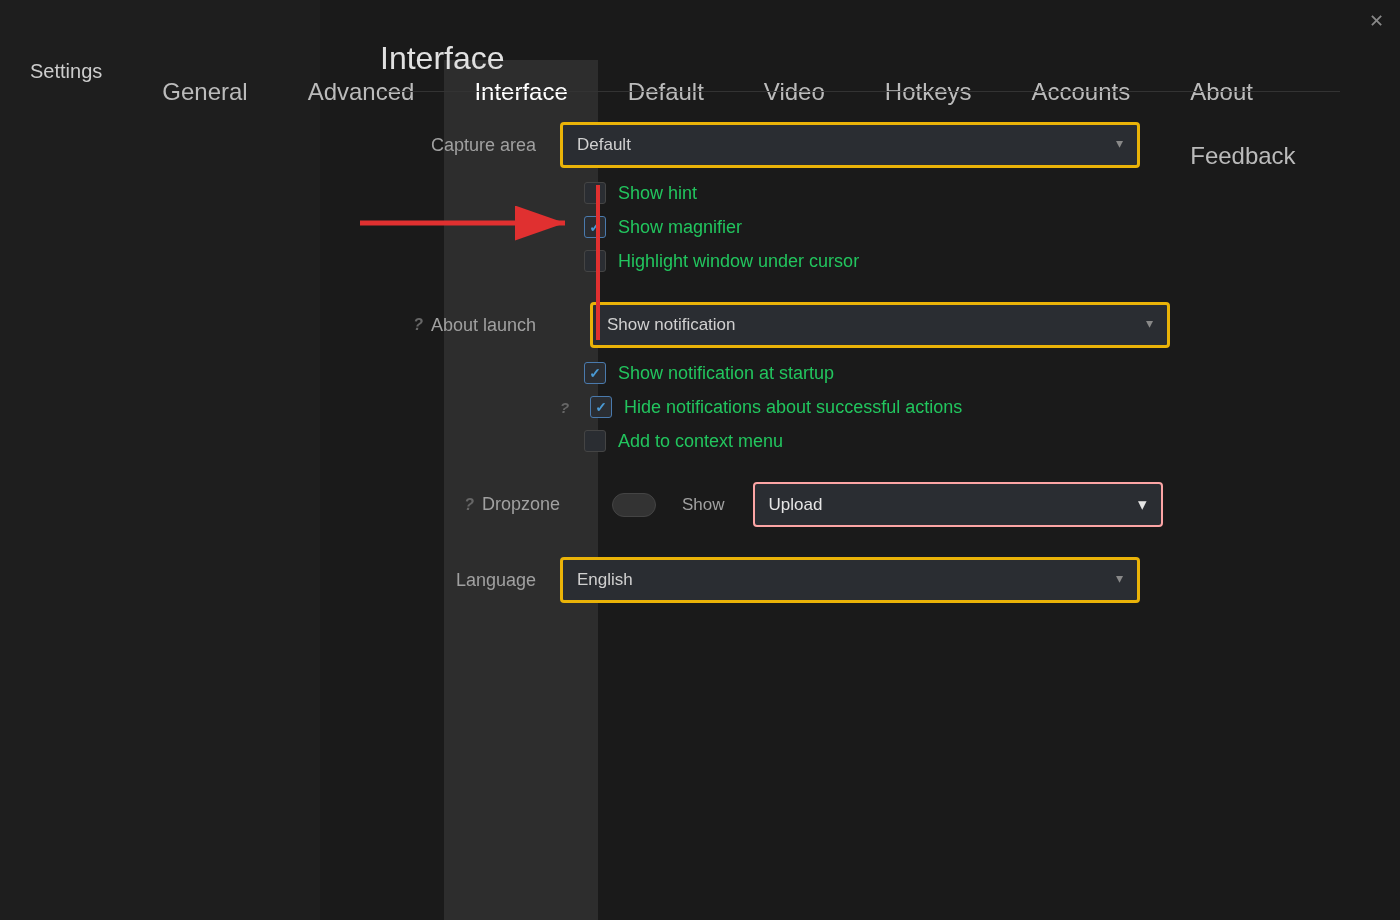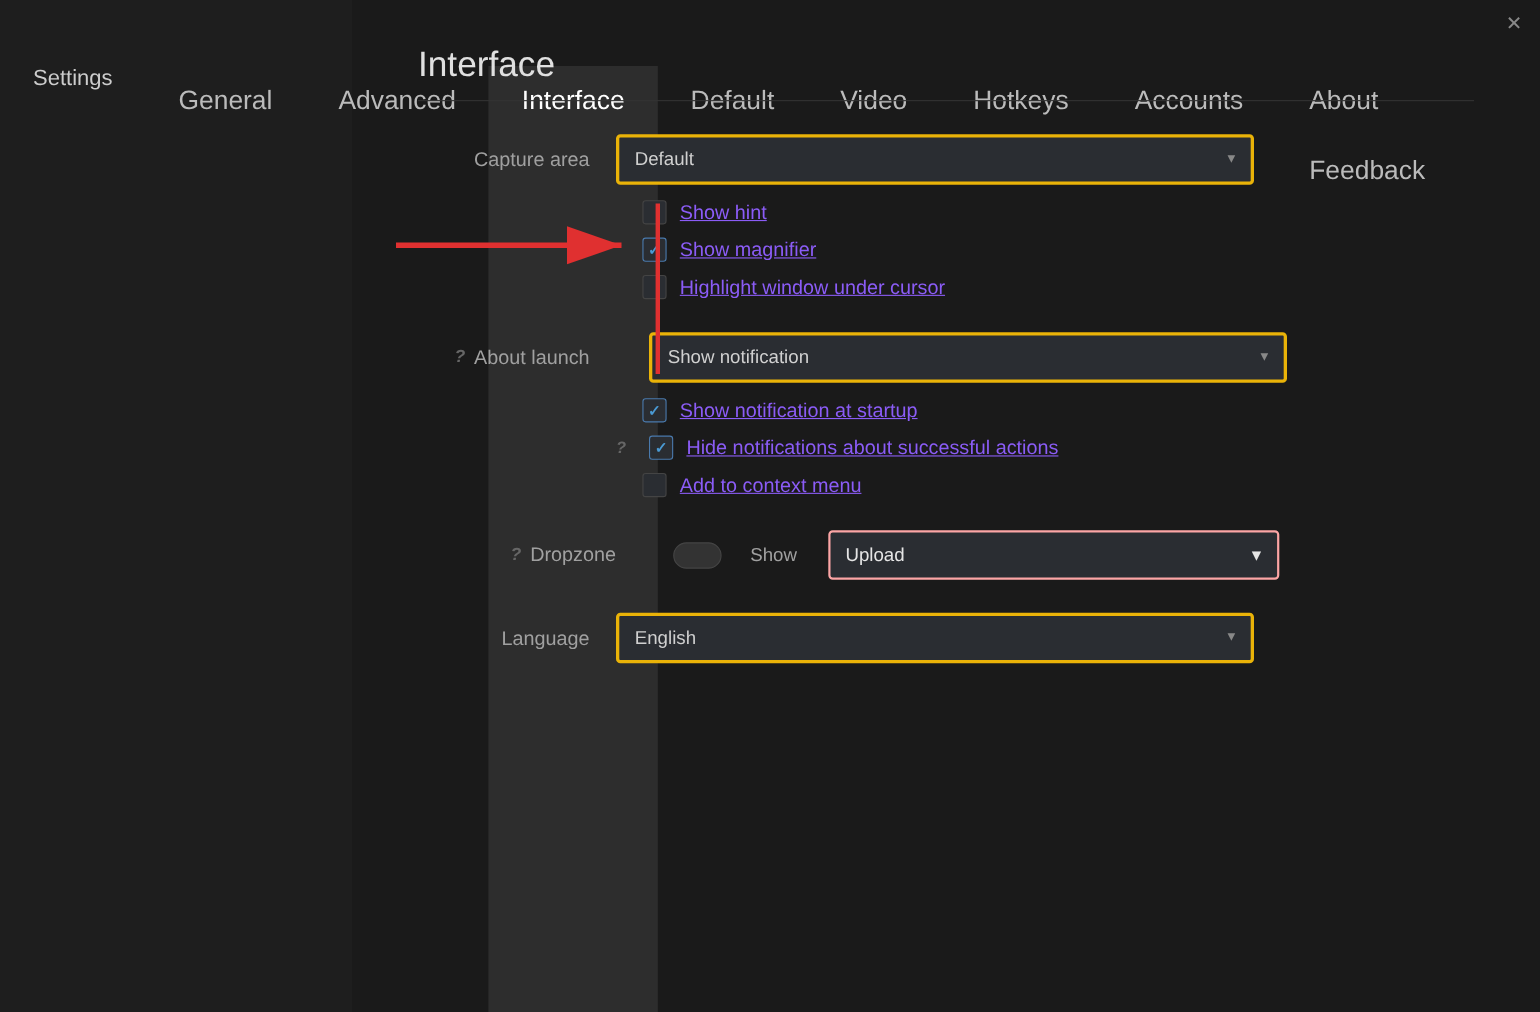--- a/index.html
+++ b/index.html
@@ -170,22 +170,21 @@
       border-color: #4a7aad;
     }
     .checkbox .checkmark {
       color: #4a9ad4;
       font-size: 14px;
       font-weight: bold;
     }
 
     .checkbox-label {
       font-size: 18px;
-      color: #8b5cf6;
-      text-decoration: underline;
+      color: #22c55e;
     }
 
     
     .dropzone-row {
       display: flex;
       align-items: center;
       gap: 14px;
       margin-bottom: 14px;
     }
 

